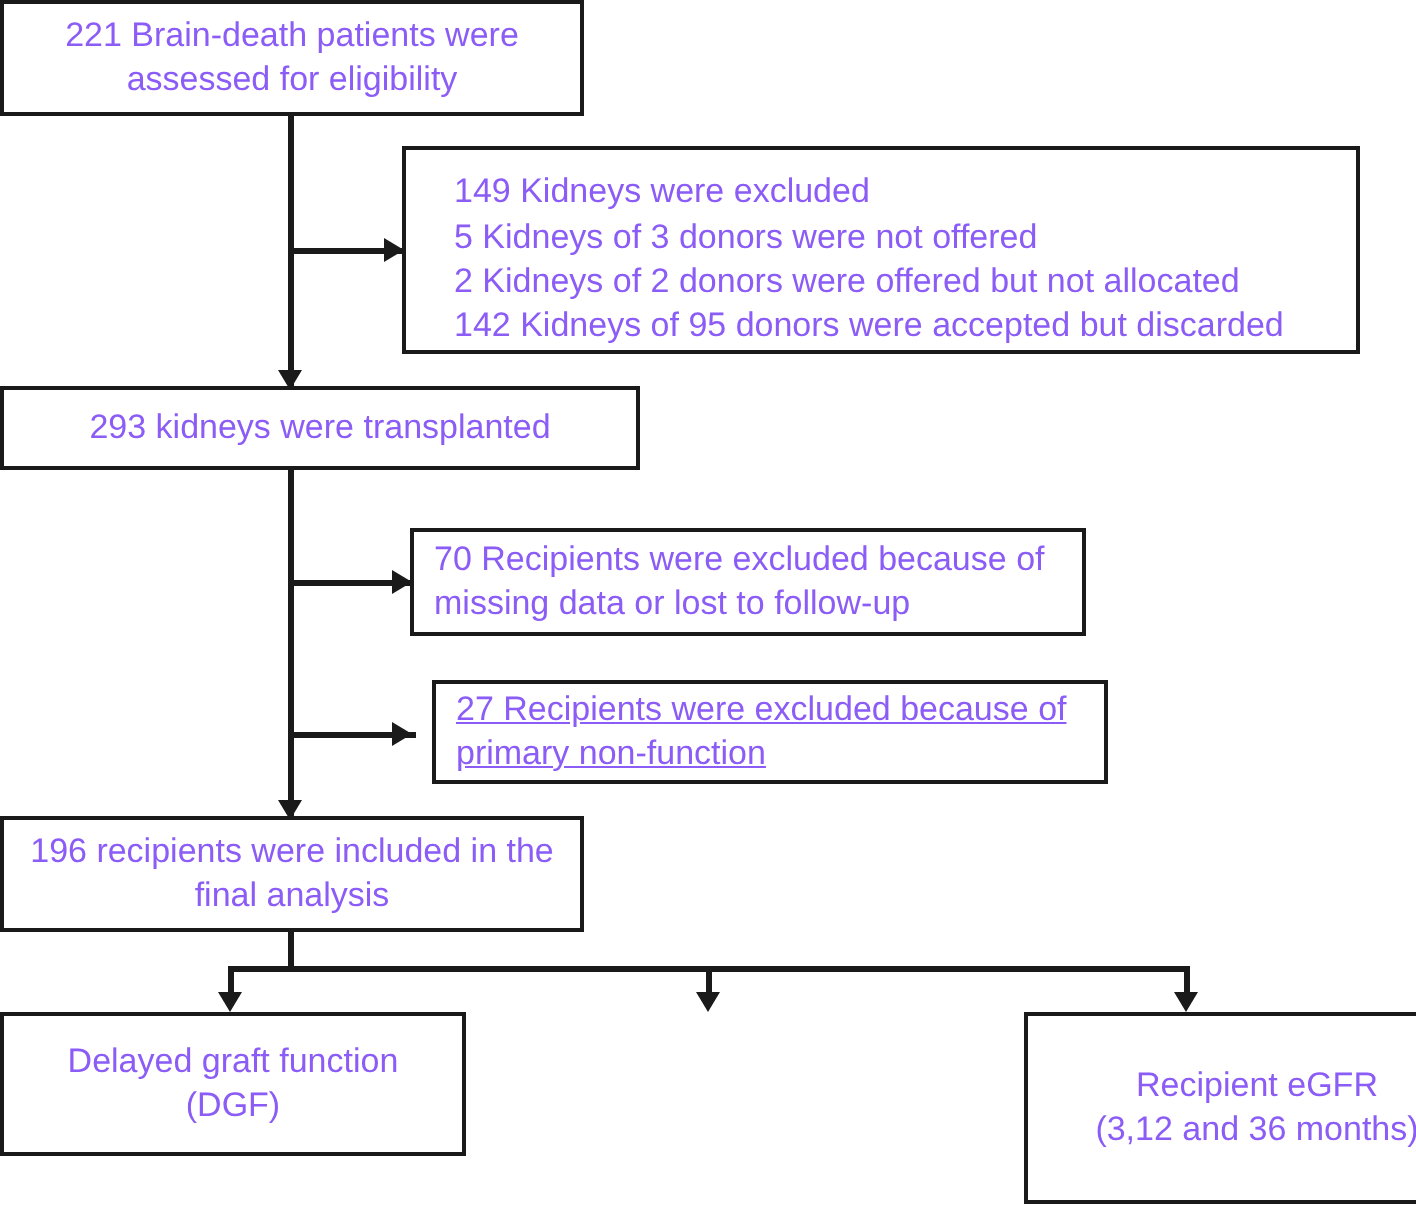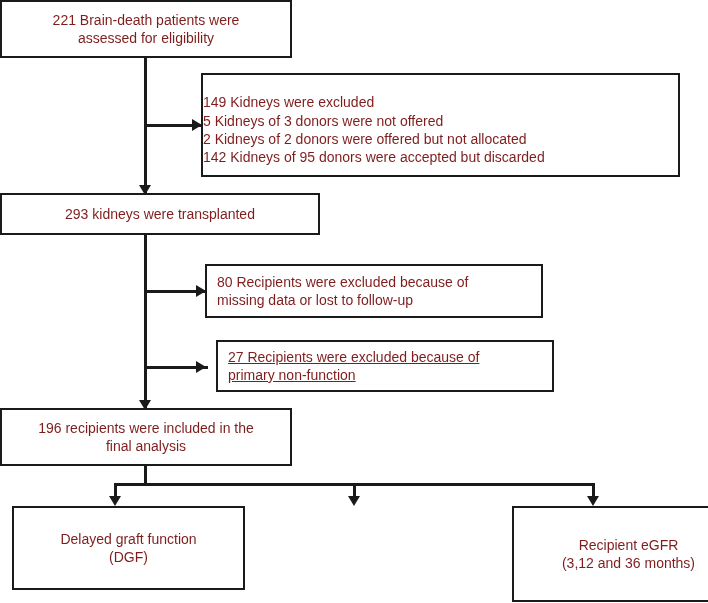--- a/index.html
+++ b/index.html
@@ -17,46 +17,46 @@
     background: #ffffff;
     overflow: hidden;
   }
   .node {
     position: absolute;
     box-sizing: border-box;
     border: 2.6px solid #1a1a1a;
     background: #ffffff;
     display: flex;
     align-items: center;
-    color: #7f1d1d;
-    font-size: 14px;
+    color: #8b5cf6;
+    font-size: 17px;
     line-height: 1.32;
     z-index: 2;
   }
   .node .txt {
     width: 100%;
     padding: 0 8px;
     white-space: pre-line;
   }
   .center .txt { text-align: center; }
   .left   .txt { text-align: left; }
   .indent .txt { text-align: left; }
 
   
   #node-assessed      { left: 0px;   top: 0px;   width: 292px; height: 58px; }
   #node-excluded      { left: 201px; top: 73px;  width: 479px; height: 104px; }
   #node-transplanted  { left: 0px;   top: 193px; width: 320px; height: 42px; }
   #node-excl70        { left: 205px; top: 264px; width: 338px; height: 54px; }
   #node-excl27        { left: 216px; top: 340px; width: 338px; height: 52px; text-decoration: underline; }
   #node-included      { left: 0px;   top: 408px; width: 292px; height: 58px; }
-  #node-dgf           { left: 12px;   top: 506px; width: 233px; height: 84px; }
+  #node-dgf           { left: 0px;   top: 506px; width: 233px; height: 72px; }
   #node-graftlost     { left: 238px; top: 506px; width: 231px; height: 96px; }
   #node-egfr          { left: 474px; top: 506px; width: 233px; height: 96px; margin-left: 38px; }
 
-  #node-excluded .txt { padding-left: 0; margin-top: 10px; }
+  #node-excluded .txt { padding-left: 24px; margin-top: 10px; }
   #node-excl70 .txt, #node-excl27 .txt { padding-left: 10px; }
 
   
   .edge {
     position: absolute;
     background: #1a1a1a;
     z-index: 1;
   }
   .vline { width: 3px; }
   .hline { height: 3px; }
@@ -143,21 +143,21 @@
    5 Kidneys of 3 donors were not offered
    2 Kidneys of 2 donors were offered but not allocated
    142 Kidneys of 95 donors were accepted but discarded</div>
   </div>
 
   <div class="node center" id="node-transplanted">
     <div class="txt">293 kidneys were transplanted</div>
   </div>
 
   <div class="node left" id="node-excl70">
-    <div class="txt">80 Recipients were excluded because of
+    <div class="txt">70 Recipients were excluded because of
 missing data or lost to follow-up</div>
   </div>
 
   <div class="node left" id="node-excl27">
     <div class="txt">27 Recipients were excluded because of
 primary non-function</div>
   </div>
 
   <div class="node center" id="node-included">
     <div class="txt">196 recipients were included in the

